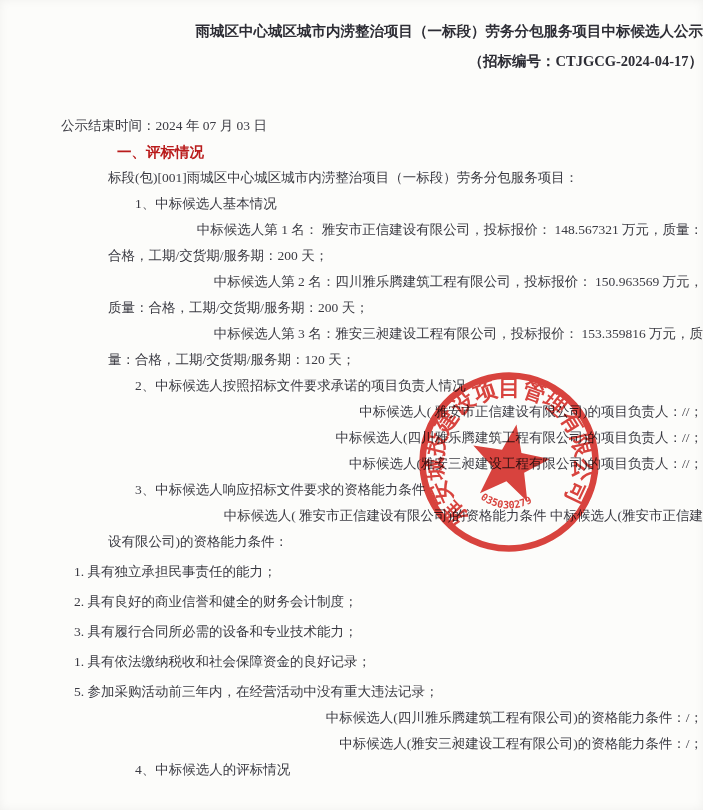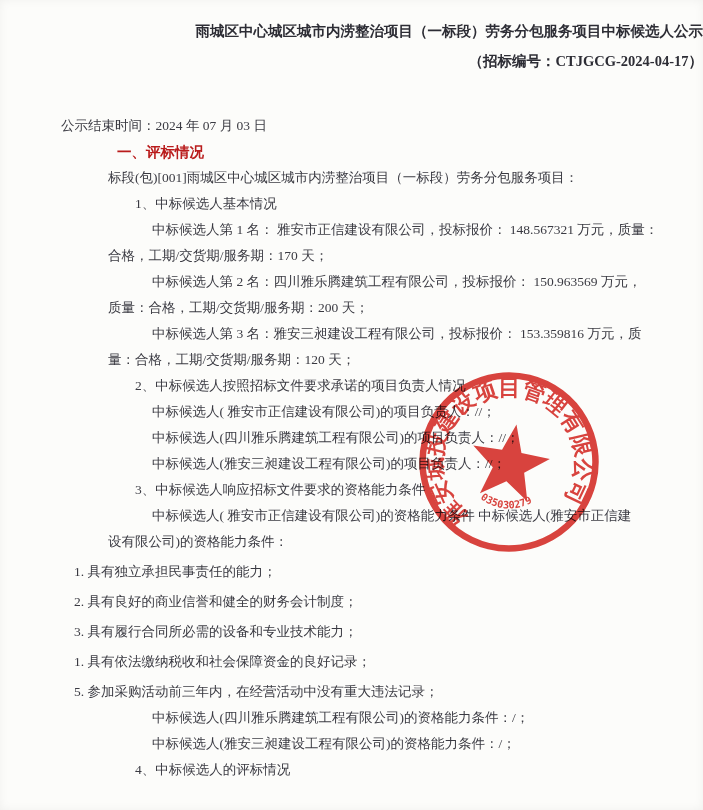--- a/index.html
+++ b/index.html
@@ -21,21 +21,21 @@
     font-size:14.5px;
     line-height:30px;
     color:#2d2d35;
   }
   #doc-body{margin-top:37px;font-size:13.5px;}
   .ln{line-height:26px;white-space:nowrap;}
   .plain{margin-left:61px;}
   .h1{margin-left:117px;font-weight:bold;font-size:14.5px;color:#b91c1c;}
   .flush{margin-left:108px;}
   .num{margin-left:135px;}
-  .indent2{margin-left:152px;}
+  .indent2{margin-left:152px;text-align:right;}
   .list{margin-left:74px;margin-top:4px;}
   .seal{
     position:absolute;
     left:416px;top:369px;
     width:186px;height:186px;
     transform:rotate(-8deg);
     mix-blend-mode:multiply;
     opacity:0.92;
     pointer-events:none;
   }
@@ -50,21 +50,21 @@
     <div class="title">雨城区中心城区城市内涝整治项目（一标段）劳务分包服务项目中标候选人公示</div>
     <div class="title">（招标编号：CTJGCG-2024-04-17）</div>
   </div>
 
   <div id="doc-body">
       <div class="ln plain">公示结束时间：2024 年 07 月 03 日</div>
       <div class="ln h1">一、评标情况</div>
       <div class="ln flush">标段(包)[001]雨城区中心城区城市内涝整治项目（一标段）劳务分包服务项目：</div>
       <div class="ln num">1、中标候选人基本情况</div>
       <div class="ln indent2">中标候选人第 1 名：  雅安市正信建设有限公司，投标报价：  148.567321 万元，质量：</div>
-      <div class="ln flush">合格，工期/交货期/服务期：170 天；</div>
+      <div class="ln flush">合格，工期/交货期/服务期：200 天；</div>
       <div class="ln indent2">中标候选人第 2 名：四川雅乐腾建筑工程有限公司，投标报价：  150.963569 万元，</div>
       <div class="ln flush">质量：合格，工期/交货期/服务期：200 天；</div>
       <div class="ln indent2">中标候选人第 3 名：雅安三昶建设工程有限公司，投标报价：  153.359816 万元，质</div>
       <div class="ln flush">量：合格，工期/交货期/服务期：120 天；</div>
       <div class="ln num">2、中标候选人按照招标文件要求承诺的项目负责人情况</div>
       <div class="ln indent2">中标候选人( 雅安市正信建设有限公司)的项目负责人：//；</div>
       <div class="ln indent2">中标候选人(四川雅乐腾建筑工程有限公司)的项目负责人：//；</div>
       <div class="ln indent2">中标候选人(雅安三昶建设工程有限公司)的项目负责人：//；</div>
       <div class="ln num">3、中标候选人响应招标文件要求的资格能力条件</div>
       <div class="ln indent2">中标候选人( 雅安市正信建设有限公司)的资格能力条件 中标候选人(雅安市正信建</div>

